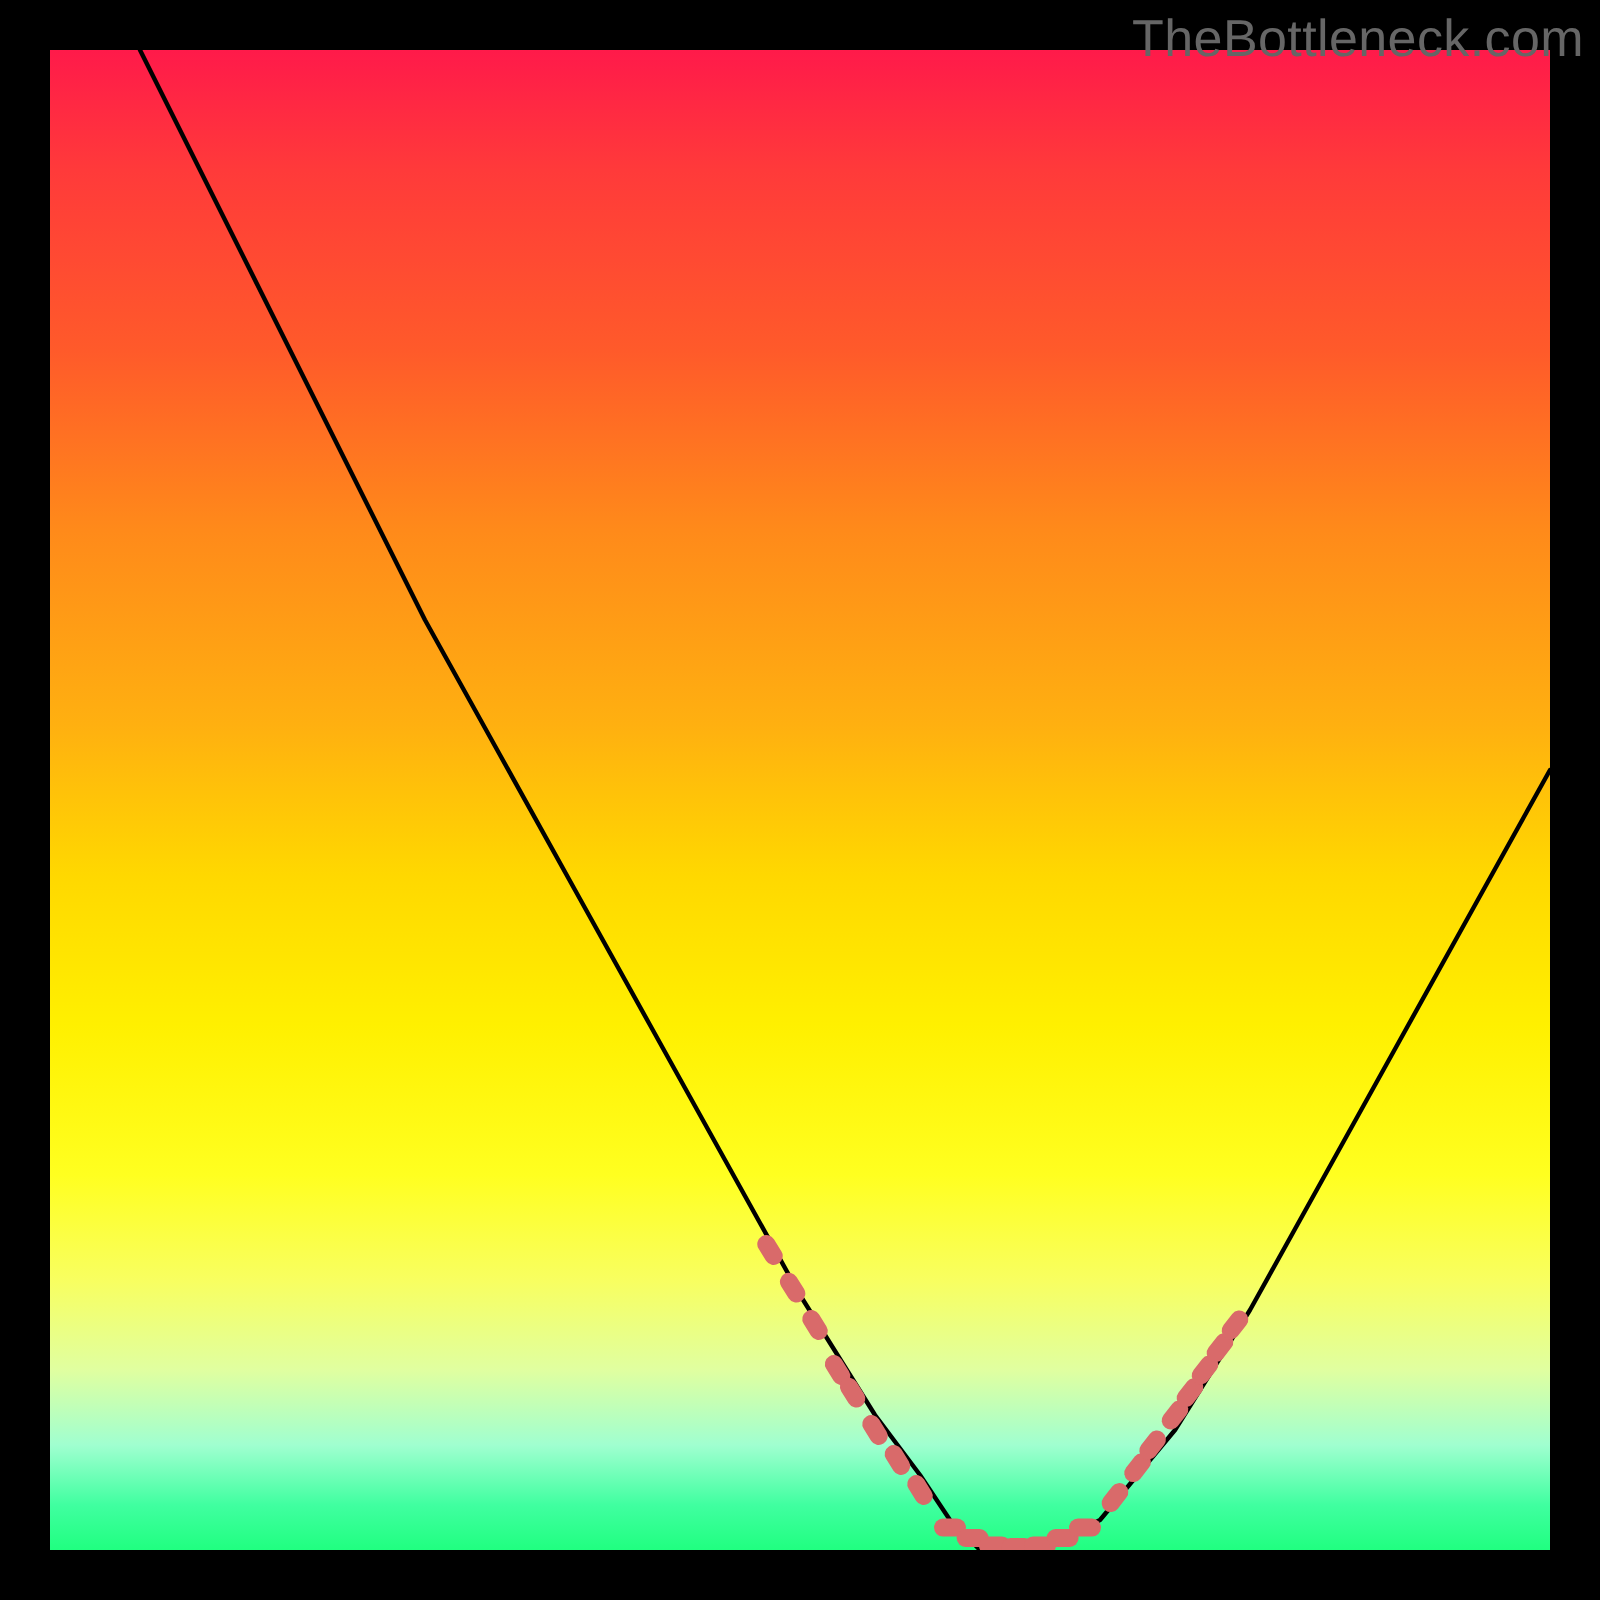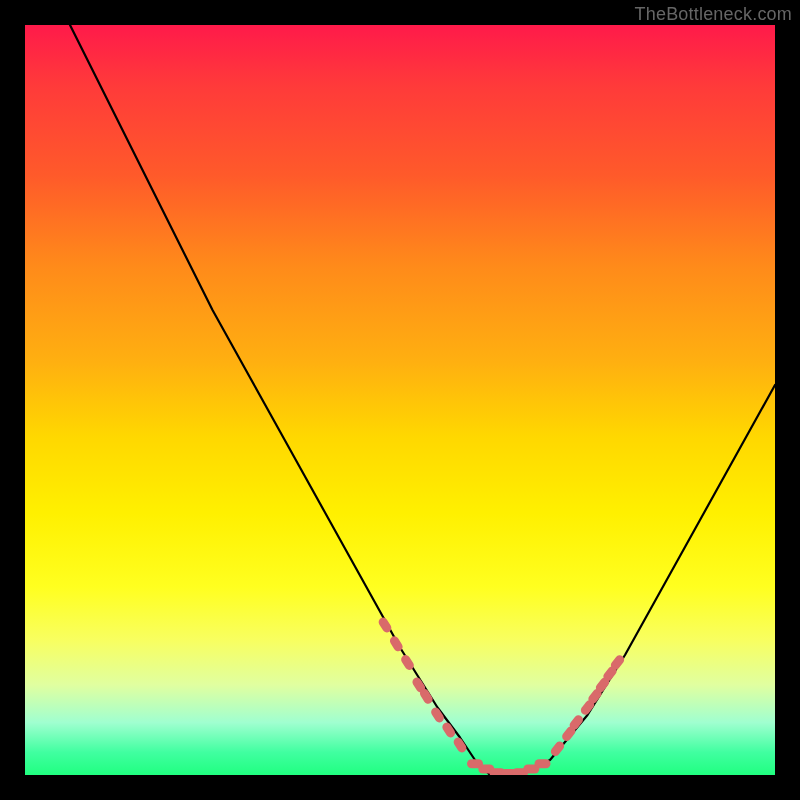--- a/index.html
+++ b/index.html
@@ -9,21 +9,21 @@
     background: #000;
     position: relative;
     font-family: Arial, sans-serif;
     overflow: hidden;
   }
   .watermark {
     position: absolute;
     top: 4px;
     right: 8px;
     color: #666;
-    font-size: 18px;
+    font-size: 26px;
     font-weight: 500;
     z-index: 10;
     letter-spacing: 0.2px;
   }
   .plot-area {
     position: absolute;
     left: 25px;
     top: 25px;
     width: 750px;
     height: 750px;

